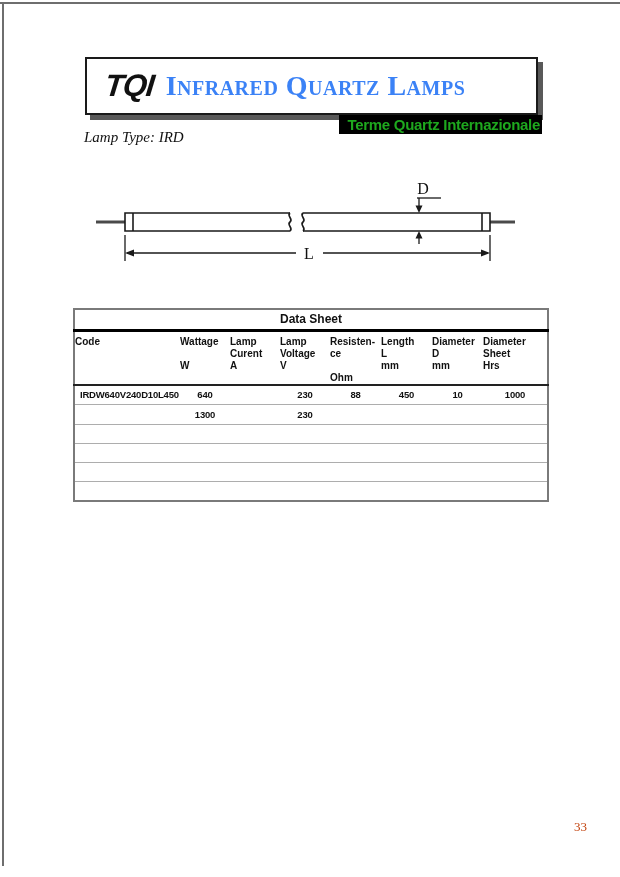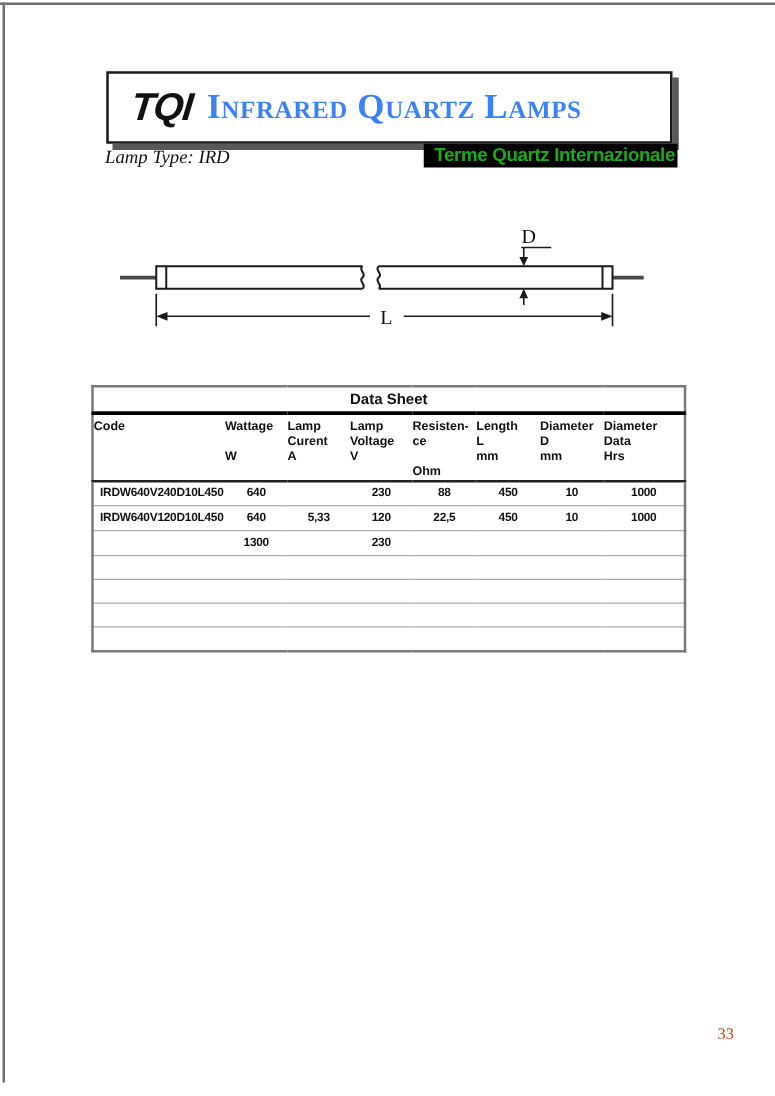--- a/index.html
+++ b/index.html
@@ -25,21 +25,21 @@
   .doc-title {
     font-family:"Liberation Serif", serif; font-weight:bold; font-variant:small-caps;
     font-size:28px; color:#3b82f6; margin-left:12px; letter-spacing:0.5px; white-space:nowrap;
   }
   .brand {
     position:absolute; top:115px; right:78px; z-index:2;
     background:#000000; padding:1px 2px 1px 8px;
     color:#1EA81E; font-weight:bold; font-size:15px; letter-spacing:-0.3px; white-space:nowrap;
   }
   .lamp-type {
-    position:absolute; left:84px; top:118px;
+    position:absolute; left:84px; top:129px;
     font-family:"Liberation Serif", serif; font-style:italic; font-size:15px; color:#111;
   }
 
   
   .diagram { position:absolute; left:93px; top:180px; }
   .diagram text { font-family:"Liberation Serif", serif; font-size:16px; fill:#111; }
 
   
   table.datasheet {
     position:absolute; left:73px; top:308px; width:474px;
@@ -168,47 +168,37 @@
           <span class="hl">L</span>
           <span class="hl">mm</span>
         </th>
         <th>
           <span class="hl">Diameter</span>
           <span class="hl">D</span>
           <span class="hl">mm</span>
         </th>
         <th>
           <span class="hl">Diameter</span>
-          <span class="hl">Data</span>
+          <span class="hl">Sheet</span>
           <span class="hl">Hrs</span>
         </th>
       </tr>
     </thead>
     <tbody>
       <tr>
         <td class="code">IRDW640V240D10L450</td>
         <td>640</td>
         <td></td>
         <td>230</td>
         <td>88</td>
         <td>450</td>
         <td>10</td>
         <td>1000</td>
       </tr>
       <tr>
-        <td class="code">IRDW640V120D10L450</td>
-        <td>640</td>
-        <td>5,33</td>
-        <td>120</td>
-        <td>22,5</td>
-        <td>450</td>
-        <td>10</td>
-        <td>1000</td>
-      </tr>
-      <tr>
         <td class="code"></td>
         <td>1300</td>
         <td></td>
         <td>230</td>
         <td></td>
         <td></td>
         <td></td>
         <td></td>
       </tr>
       <tr class="empty">

